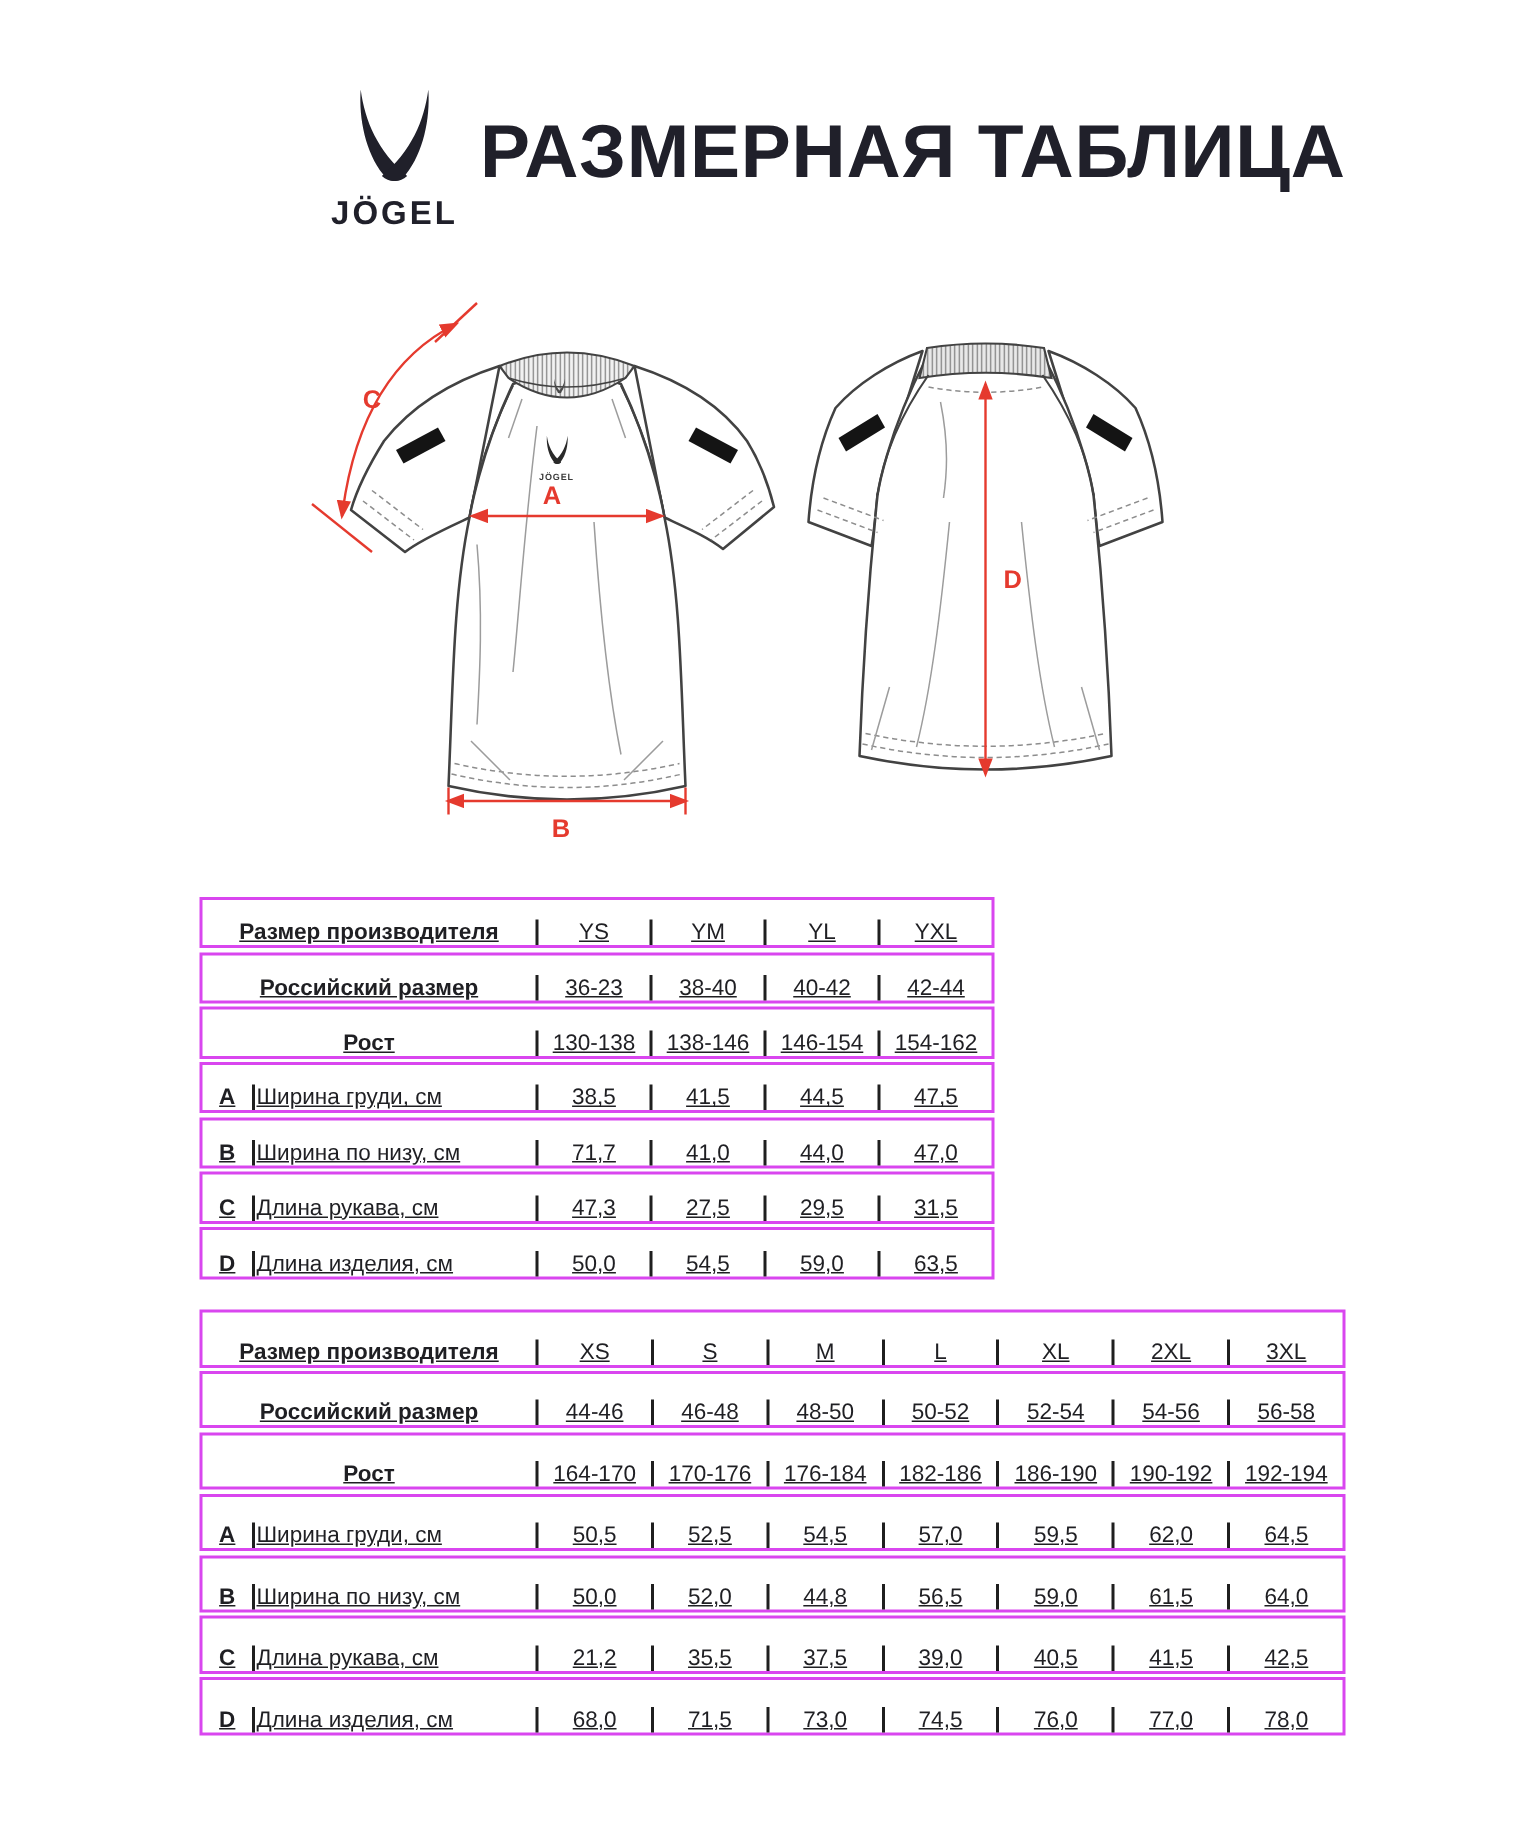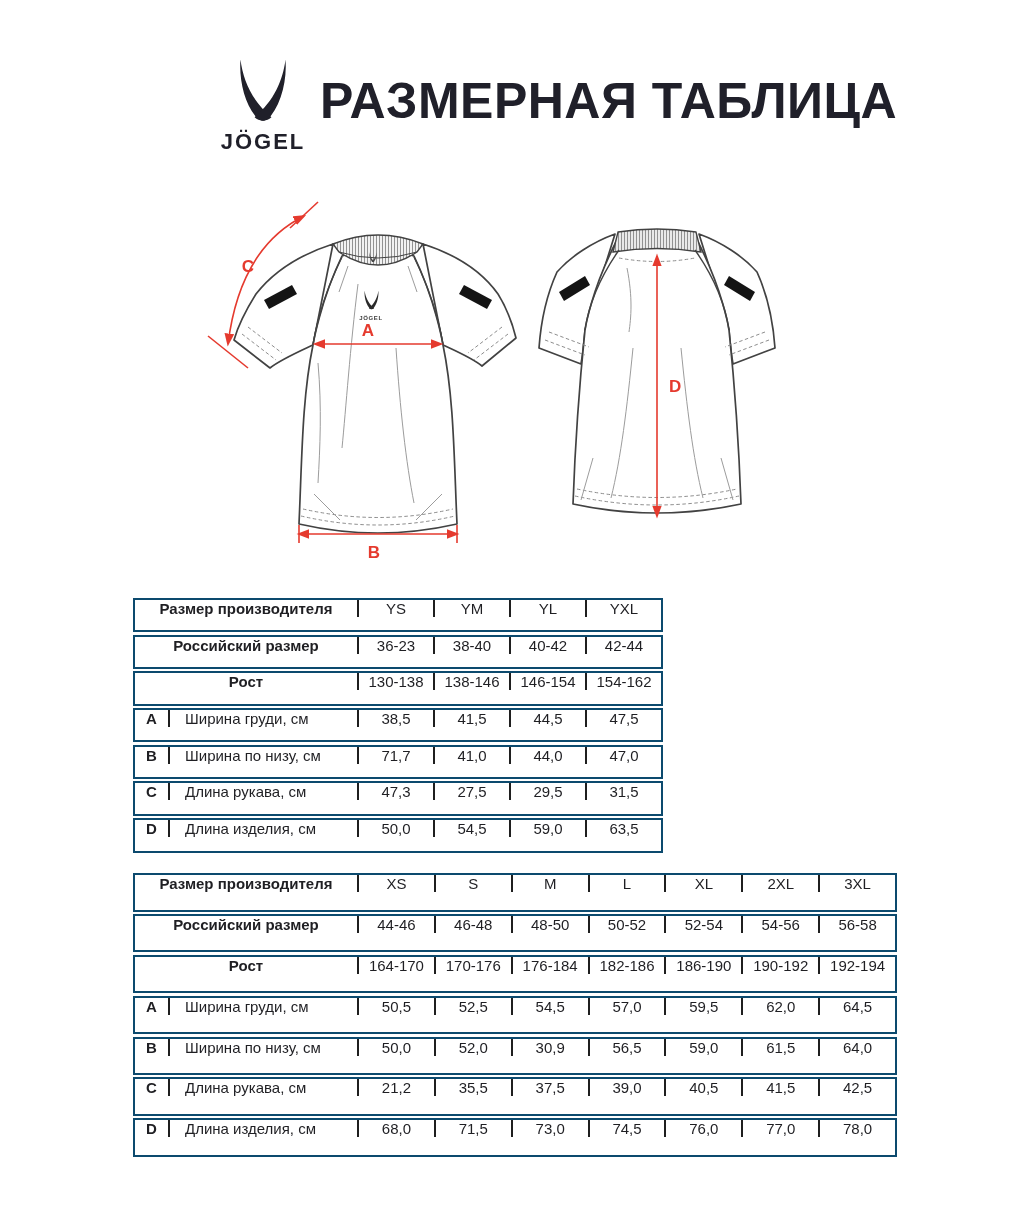--- a/index.html
+++ b/index.html
@@ -22,27 +22,27 @@
                      font-size:17px;font-weight:700;fill:#e53a2e;}
   svg text.tiny-word{font-family:"Liberation Sans","DejaVu Sans",sans-serif;
                      font-size:6px;font-weight:700;fill:#3a3a3a;letter-spacing:0.6px;}
 
   
   .size-table{position:absolute;display:flex;flex-direction:column;}
   .size-table.t1{left:133px;top:598px;width:530px;gap:2.3px;}
   .size-table.t2{left:133px;top:873px;width:764px;gap:2.3px;}
   .t1 .trow{height:34.4px;}
   .t2 .trow{height:38.6px;}
-  .trow{display:flex;align-items:flex-start;border:2px solid #0c4a6e;box-sizing:border-box;background:#fff;}
+  .trow{display:flex;align-items:flex-end;border:2px solid #d946ef;box-sizing:border-box;background:#fff;text-decoration:underline;}
   .cell{display:flex;align-items:center;justify-content:center;box-sizing:border-box;
         font-size:15px;color:#1f1f23;border-left:2px solid #1f1f1f;overflow:hidden;}
   .cell:first-child{border-left:none;}
   .cell.label{width:222px;font-weight:700;flex:none;}
   .cell.letter{width:33px;font-weight:700;flex:none;}
-  .cell.desc{width:189px;justify-content:flex-start;padding-left:15px;font-weight:400;flex:none;}
+  .cell.desc{width:189px;justify-content:flex-start;padding-left:1px;font-weight:400;flex:none;}
   .cell.val{flex:1 1 0;font-weight:400;}
   .hidden-defs{position:absolute;width:0;height:0;overflow:hidden;}
 </style>
 </head>
 <body>
 
 <svg class="hidden-defs" aria-hidden="true">
   <symbol id="jogel-v" viewBox="0 0 44 48">
     <path d="M6,1 C8,16 14,30 28,42 C24,45.5 19.5,45 16.5,41 C8.5,31 5,15 6,1 Z"></path>
     <path d="M38,1 C36,16 30,30 16,42 C20,45.5 24.5,45 27.5,41 C35.5,31 39,15 38,1 Z"></path>
@@ -288,21 +288,21 @@
         <div class="cell val">57,0</div>
         <div class="cell val">59,5</div>
         <div class="cell val">62,0</div>
         <div class="cell val">64,5</div>
       </div>
       <div class="trow">
         <div class="cell letter">B</div>
         <div class="cell desc">Ширина по низу, см</div>
         <div class="cell val">50,0</div>
         <div class="cell val">52,0</div>
-        <div class="cell val">30,9</div>
+        <div class="cell val">44,8</div>
         <div class="cell val">56,5</div>
         <div class="cell val">59,0</div>
         <div class="cell val">61,5</div>
         <div class="cell val">64,0</div>
       </div>
       <div class="trow">
         <div class="cell letter">C</div>
         <div class="cell desc">Длина рукава, см</div>
         <div class="cell val">21,2</div>
         <div class="cell val">35,5</div>

